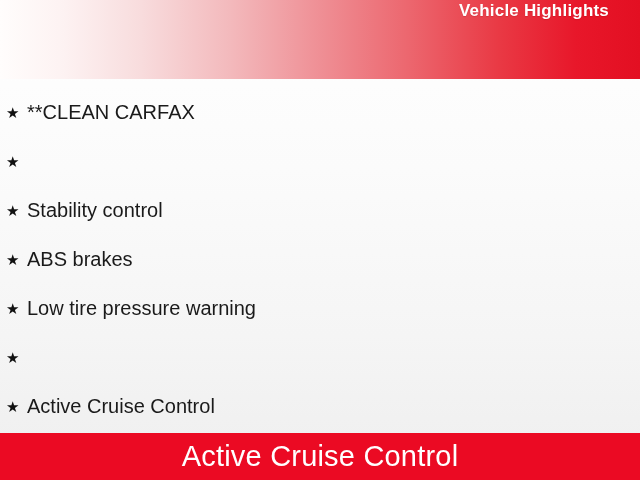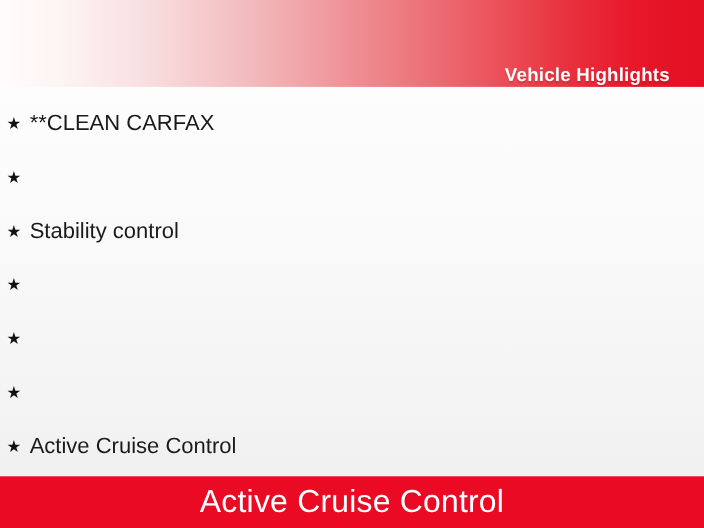--- a/index.html
+++ b/index.html
@@ -32,21 +32,21 @@
         #fffdfc 0%,
         #fdf2f2 10%,
         #f8dcdd 22%,
         #f3b9bc 36%,
         #ef8f95 50%,
         #ec666e 64%,
         #e93944 78%,
         #e8172a 90%,
         #e30f22 100%);
     display: flex;
-    align-items: flex-end;
+    align-items: flex-start;
     justify-content: flex-end;
     overflow: hidden;
   }
   .header-title {
     color: #ffffff;
     font-size: 17px;
     font-weight: bold;
     letter-spacing: 0.2px;
     margin-right: 31px;
     margin-top: 1px;
@@ -125,24 +125,26 @@
       <span class="star-icon">★</span>
     </li>
 
     <li class="feature-item" style="top:119px;">
       <span class="star-icon">★</span>
       <span class="feature-label">Stability control</span>
     </li>
 
     <li class="feature-item" style="top:168px;">
       <span class="star-icon">★</span>
+      <span class="feature-label">ABS brakes</span>
     </li>
 
     <li class="feature-item" style="top:217px;">
       <span class="star-icon">★</span>
+      <span class="feature-label">Low tire pressure warning</span>
     </li>
 
     <li class="feature-item" style="top:266px;">
       <span class="star-icon">★</span>
     </li>
 
     <li class="feature-item" style="top:315px;">
       <span class="star-icon">★</span>
       <span class="feature-label">Active Cruise Control</span>
     </li>

